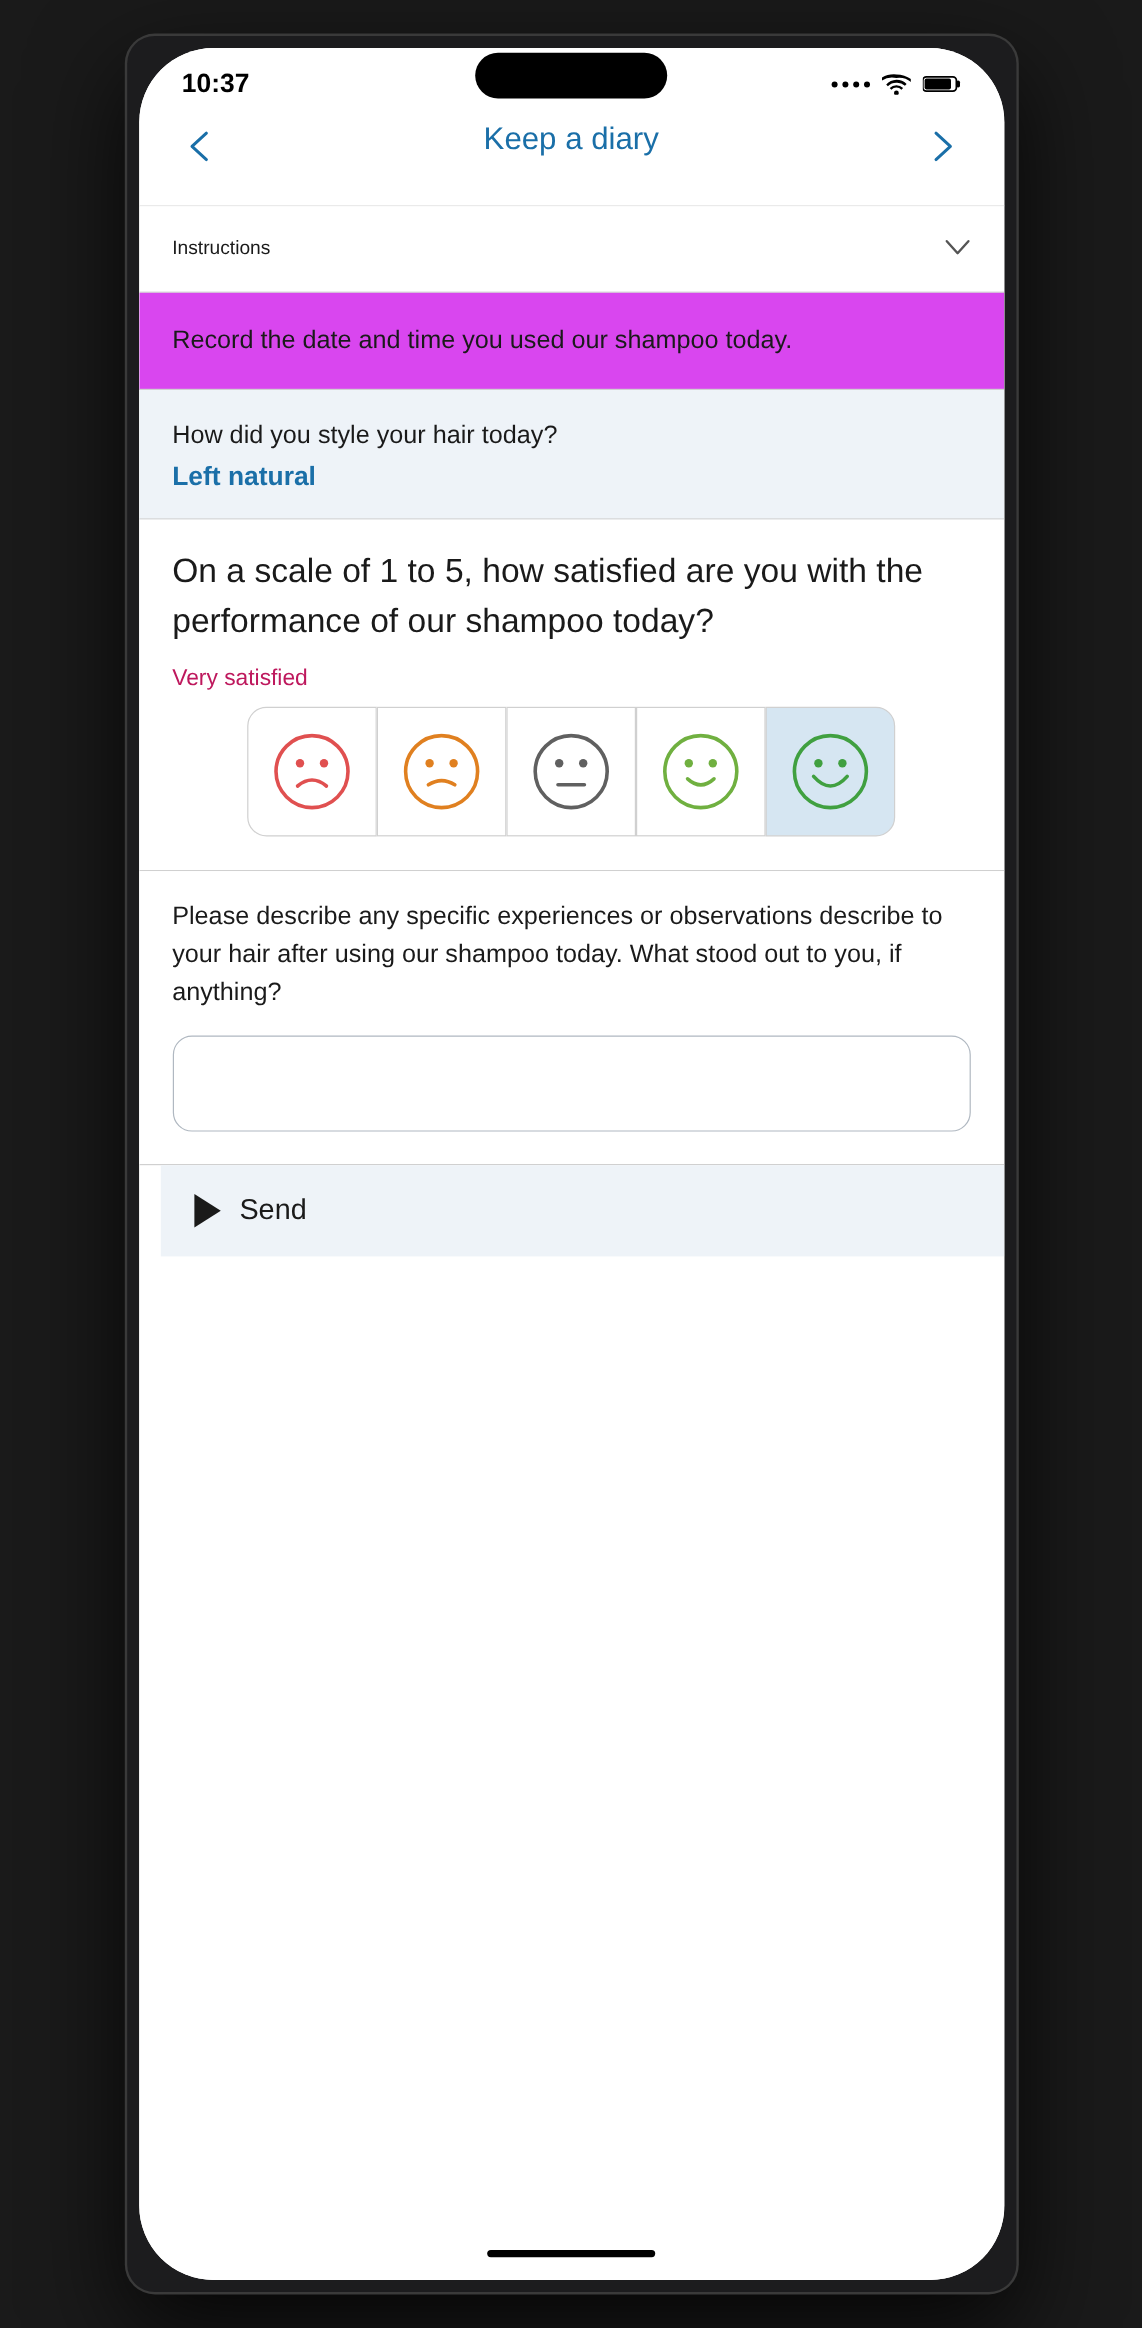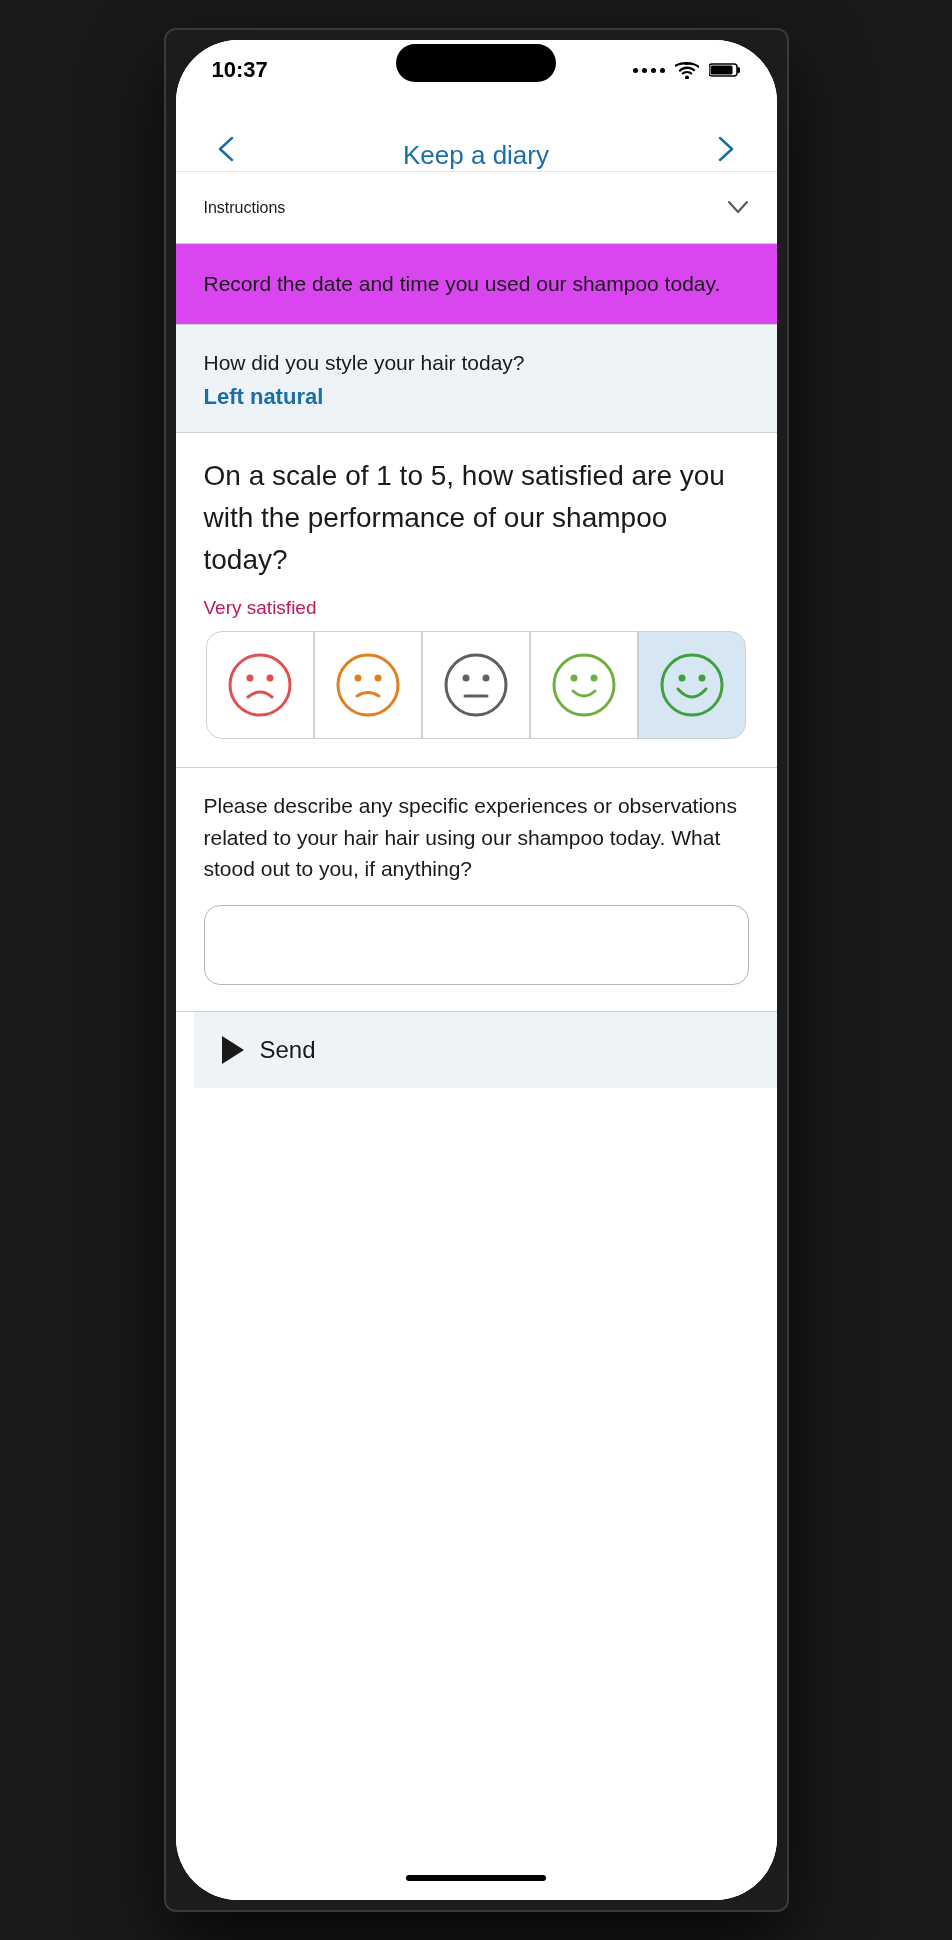--- a/index.html
+++ b/index.html
@@ -8,24 +8,24 @@
     body {
       background: #1a1a1a;
       display: flex;
       justify-content: center;
       align-items: center;
       min-height: 1940px;
       font-family: -apple-system, BlinkMacSystemFont, 'SF Pro Text', 'Helvetica Neue', Arial, sans-serif;
     }
 
     .phone-outer {
-      width: 621px;
+      width: 741px;
       height: 1880px;
       background: #1c1c1e;
-      border-radius: 10px;
+      border-radius: 23px;
       position: relative;
       box-shadow: 0 0 0 2px #3a3a3a, 0 30px 80px rgba(0,0,0,0.8);
       overflow: hidden;
     }
 
     .phone-screen {
       position: absolute;
       top: 10px;
       left: 10px;
       right: 10px;
@@ -82,21 +82,21 @@
       background: #000;
       border-radius: 24px;
       z-index: 10;
     }
 
     
     .nav-header {
       height: 72px;
       background: #fff;
       display: flex;
-      align-items: flex-end;
+      align-items: flex-start;
       justify-content: space-between;
       padding: 0 28px;
       flex-shrink: 0;
       border-bottom: 1px solid #e5e5e5;
     }
 
     .nav-back, .nav-forward {
       color: #1a6fa8;
       font-size: 30px;
       font-weight: 300;
@@ -407,21 +407,21 @@
               <circle cx="22" cy="25" r="3.5" fill="#40a040"></circle>
               <circle cx="42" cy="25" r="3.5" fill="#40a040"></circle>
               <path d="M18 36 Q32 52 46 36" fill="none" stroke="#40a040" stroke-width="3" stroke-linecap="round"></path>
             </svg>
           </div>
 
         </div>
       </div>
 
       <div class="opentext-row">
-        <p class="opentext-question">Please describe any specific experiences or observations related to your hair hair using our shampoo today. What stood out to you, if anything?</p>
+        <p class="opentext-question">Please describe any specific experiences or observations describe to your hair after using our shampoo today. What stood out to you, if anything?</p>
         <textarea class="opentext-input" style=""></textarea>
       </div>
 
       <div class="send-row">
         <div class="send-icon"></div>
         <span class="send-label">Send</span>
       </div>
 
     </div>
 

